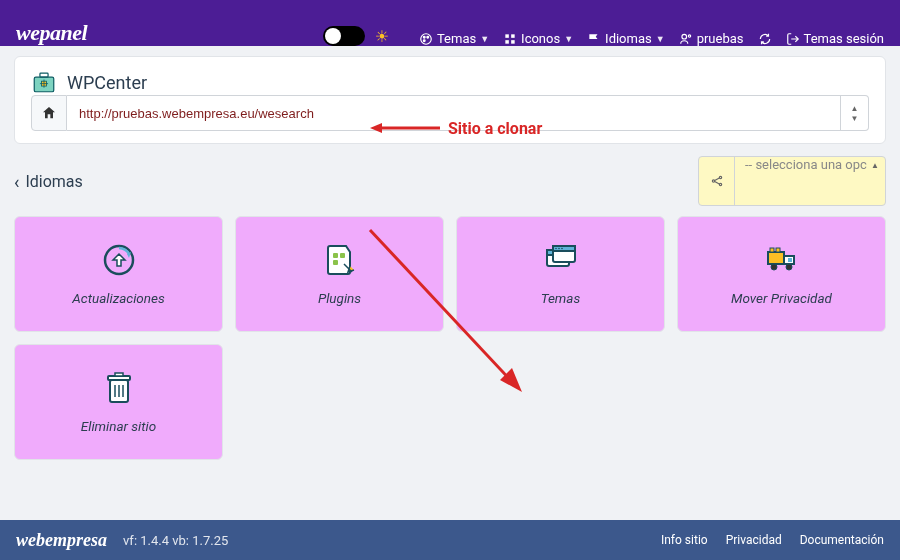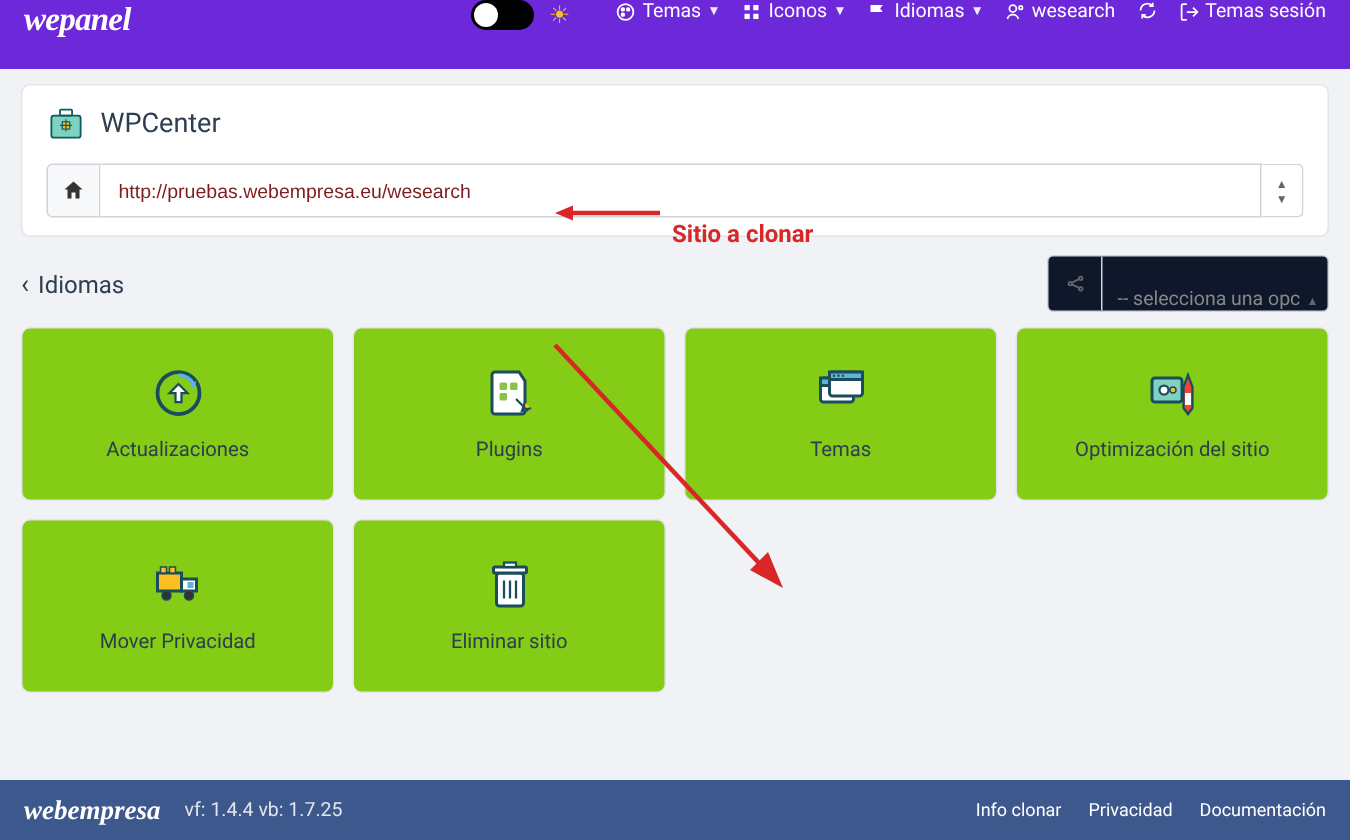--- a/index.html
+++ b/index.html
@@ -1,57 +1,57 @@
 <!DOCTYPE html>
 <html><head>
 <meta charset="utf-8">
 <style>
 * { box-sizing: border-box; margin: 0; padding: 0; }
 body { font-family: -apple-system, BlinkMacSystemFont, "Segoe UI", Roboto, sans-serif; background: #f0f2f5; width: 900px; height: 560px; overflow: hidden; position: relative; }
 
-.topbar { background: #6d28d9; height: 46px; display: flex; align-items: flex-start; padding: 0 16px; color: #fff; font-size: 13px; }
+.topbar { background: #4c1d95; height: 46px; display: flex; align-items: flex-end; padding: 0 16px; color: #fff; font-size: 13px; }
 .brand { font-family: Georgia, serif; font-style: italic; font-weight: bold; font-size: 22px; letter-spacing: -0.5px; }
 .topbar-spacer { flex: 1; }
 .toggle { width: 42px; height: 20px; background: #000; border-radius: 10px; position: relative; margin-right: 10px; }
 .toggle-knob { width: 16px; height: 16px; background: #fff; border-radius: 50%; position: absolute; top: 2px; left: 2px; }
 .sun-icon { color: #fbbf24; font-size: 16px; margin-right: 16px; }
 .nav-item { display: flex; align-items: center; gap: 4px; margin-left: 14px; cursor: pointer; }
 .nav-item svg { width: 14px; height: 14px; }
 .chev { font-size: 9px; opacity: 0.9; }
 
 .panel { background: #fff; border: 1px solid #e1e4e8; border-radius: 6px; margin: 10px 14px; padding: 12px 16px; }
-.panel-header { display: flex; align-items: center; gap: 10px; font-size: 18px; color: #2c3e50; margin-bottom: 14px; }
+.panel-header { display: flex; align-items: center; gap: 10px; font-size: 18px; color: #2c3e50; }
 .bag-icon { width: 26px; height: 26px; }
 
 .url-row { display: flex; gap: 0; }
 .home-btn { width: 36px; height: 36px; border: 1px solid #d0d4d9; background: #f6f8fa; border-radius: 4px 0 0 4px; display: flex; align-items: center; justify-content: center; cursor: pointer; }
 .url-input { flex: 1; height: 36px; border: 1px solid #d0d4d9; border-left: none; padding: 0 12px; font-size: 13px; color: #7f1d1d; }
 .url-chev { width: 28px; height: 36px; border: 1px solid #d0d4d9; border-left: none; border-radius: 0 4px 4px 0; display: flex; flex-direction: column; align-items: center; justify-content: center; font-size: 8px; color: #666; gap: 1px; cursor: pointer; }
 
 .back-row { display: flex; align-items: center; justify-content: space-between; margin: 12px 14px 10px; }
 .back-link { font-size: 16px; color: #2c3e50; cursor: pointer; display: flex; align-items: center; gap: 6px; }
-.select-box { display: flex; align-items: flex-end; border: 1px solid #d0d4d9; background: #0f172a; border-radius: 4px; height: 38px; }
+.select-box { display: flex; align-items: flex-start; border: 1px solid #d0d4d9; background: #fef9c3; border-radius: 4px; height: 50px; }
 .select-icon-part { width: 36px; height: 100%; border-right: 1px solid #d0d4d9; display: flex; align-items: center; justify-content: center; color: #666; }
 .select-text { padding: 0 20px 0 10px; color: #888; font-size: 13px; position: relative; width: 150px; white-space: nowrap; overflow: hidden; }
 .select-chev { position: absolute; right: 6px; top: 4px; font-size: 8px; color: #666; }
 
 .grid { display: grid; grid-template-columns: repeat(4, 1fr); gap: 12px; padding: 0 14px; }
-.card { background: #84cc16; border: 1px solid #e1e4e8; border-radius: 6px; height: 116px; display: flex; flex-direction: column; align-items: center; justify-content: center; gap: 10px; cursor: pointer; position: relative; }
+.card { background: #f0abfc; border: 1px solid #e1e4e8; border-radius: 6px; height: 116px; display: flex; flex-direction: column; align-items: center; justify-content: center; gap: 10px; cursor: pointer; position: relative; font-style: italic; }
 .card.highlighted { border: 3px solid #d92626; }
 .card-label { font-size: 13.5px; color: #2c3e50; text-align: center; line-height: 1.3; }
 .card-icon { width: 40px; height: 40px; display: flex; align-items: center; justify-content: center; }
 
 .footer { position: absolute; bottom: 0; left: 0; right: 0; background: #3c588c; height: 40px; display: flex; align-items: center; padding: 16px 16px; color: #fff; font-size: 12px; }
 .footer-brand { font-family: Georgia, serif; font-style: italic; font-weight: bold; font-size: 18px; }
 .footer-ver { margin-left: 16px; font-size: 13px; opacity: 0.85; }
 .footer-spacer { flex: 1; }
 .footer-link { margin-left: 18px; cursor: pointer; }
 
 .annotation1 { position: absolute; top: 118px; left: 370px; display: flex; align-items: center; gap: 8px; pointer-events: none; }
-.annotation1 .text { color: #d92626; font-weight: bold; font-size: 16px; margin-top: 28px; }
+.annotation1 .text { color: #d92626; font-weight: bold; font-size: 16px; }
 .annotation2 { position: absolute; pointer-events: none; }
 .annotation2 svg { overflow: visible; }
 </style>
 </head>
 <body>
 
 <div class="topbar">
   <span class="brand">wepanel</span>
   <div class="topbar-spacer"></div>
   <div class="toggle">
@@ -84,21 +84,21 @@
       </svg>
     <span>Idiomas</span>
       <span class="chev">▼</span>
   </div>
   <div class="nav-item">
     <svg viewBox="0 0 24 24" fill="none" stroke="currentColor" stroke-width="2">
         <circle cx="9" cy="8" r="4"></circle>
         <path d="M3 20c0-3 3-5 6-5s6 2 6 5"></path>
         <circle cx="18" cy="7" r="2"></circle>
       </svg>
-    <span>wesearch</span>
+    <span>pruebas</span>
   </div>
   <div class="nav-item">
     <svg viewBox="0 0 24 24" fill="none" stroke="currentColor" stroke-width="2">
         <path d="M4 12a8 8 0 0 1 14-5M20 12a8 8 0 0 1-14 5M18 3v4h-4M6 21v-4h4"></path>
       </svg>
   </div>
   <div class="nav-item">
     <svg viewBox="0 0 24 24" fill="none" stroke="currentColor" stroke-width="2">
         <path d="M9 21H5a2 2 0 0 1-2-2V5a2 2 0 0 1 2-2h4M16 17l5-5-5-5M21 12H9"></path>
       </svg>
@@ -184,32 +184,20 @@
           <circle cx="15" cy="8.5" r="0.8" fill="#1a4d5c"></circle>
           <circle cx="18" cy="8.5" r="0.8" fill="#1a4d5c"></circle>
           <circle cx="21" cy="8.5" r="0.8" fill="#1a4d5c"></circle>
         </svg>
       </div>
     <div class="card-label">Temas</div>
   </div>
   <div class="card">
     <div class="card-icon">
         <svg viewBox="0 0 40 40" width="40" height="40">
-          <rect x="6" y="10" width="20" height="16" rx="2" fill="#7dd3c0" stroke="#1a4d5c" stroke-width="2"></rect>
-          <circle cx="14" cy="18" r="3" fill="#fff" stroke="#1a4d5c" stroke-width="1.5"></circle>
-          <circle cx="20" cy="18" r="2" fill="#fbbf24" stroke="#1a4d5c" stroke-width="1"></circle>
-          <path d="M30 8l3 8v14l-3 4-3-4V16z" fill="#f44336" stroke="#1a4d5c" stroke-width="1.5"></path>
-          <rect x="28" y="20" width="4" height="8" fill="#fff"></rect>
-        </svg>
-      </div>
-    <div class="card-label">Optimización del sitio</div>
-  </div>
-  <div class="card">
-    <div class="card-icon">
-        <svg viewBox="0 0 40 40" width="40" height="40">
           <rect x="6" y="12" width="16" height="12" fill="#fbbf24" stroke="#1a4d5c" stroke-width="2"></rect>
           <rect x="8" y="8" width="4" height="4" fill="#fbbf24" stroke="#1a4d5c" stroke-width="1"></rect>
           <rect x="14" y="8" width="4" height="4" fill="#fbbf24" stroke="#1a4d5c" stroke-width="1"></rect>
           <rect x="22" y="16" width="10" height="8" fill="#fff" stroke="#1a4d5c" stroke-width="2"></rect>
           <rect x="26" y="18" width="4" height="4" fill="#5fb3d9"></rect>
           <circle cx="12" cy="27" r="3" fill="#333" stroke="#1a4d5c" stroke-width="1"></circle>
           <circle cx="27" cy="27" r="3" fill="#333" stroke="#1a4d5c" stroke-width="1"></circle>
         </svg>
       </div>
     <div class="card-label">Mover Privacidad</div>
@@ -226,21 +214,21 @@
         </svg>
       </div>
     <div class="card-label">Eliminar sitio</div>
   </div>
 </div>
 
 <div class="footer">
   <span class="footer-brand">webempresa</span>
   <span class="footer-ver">vf: 1.4.4 vb: 1.7.25</span>
   <div class="footer-spacer"></div>
-  <span class="footer-link">Info clonar</span>
+  <span class="footer-link">Info sitio</span>
   <span class="footer-link">Privacidad</span>
   <span class="footer-link">Documentación</span>
 </div>
 
 <div class="annotation1">
   <svg width="70" height="20" viewBox="0 0 70 20">
       <line x1="70" y1="10" x2="8" y2="10" stroke="#d92626" stroke-width="3"></line>
       <polygon points="0,10 12,5 12,15" fill="#d92626"></polygon>
     </svg>
   <span class="text">Sitio a clonar</span>

